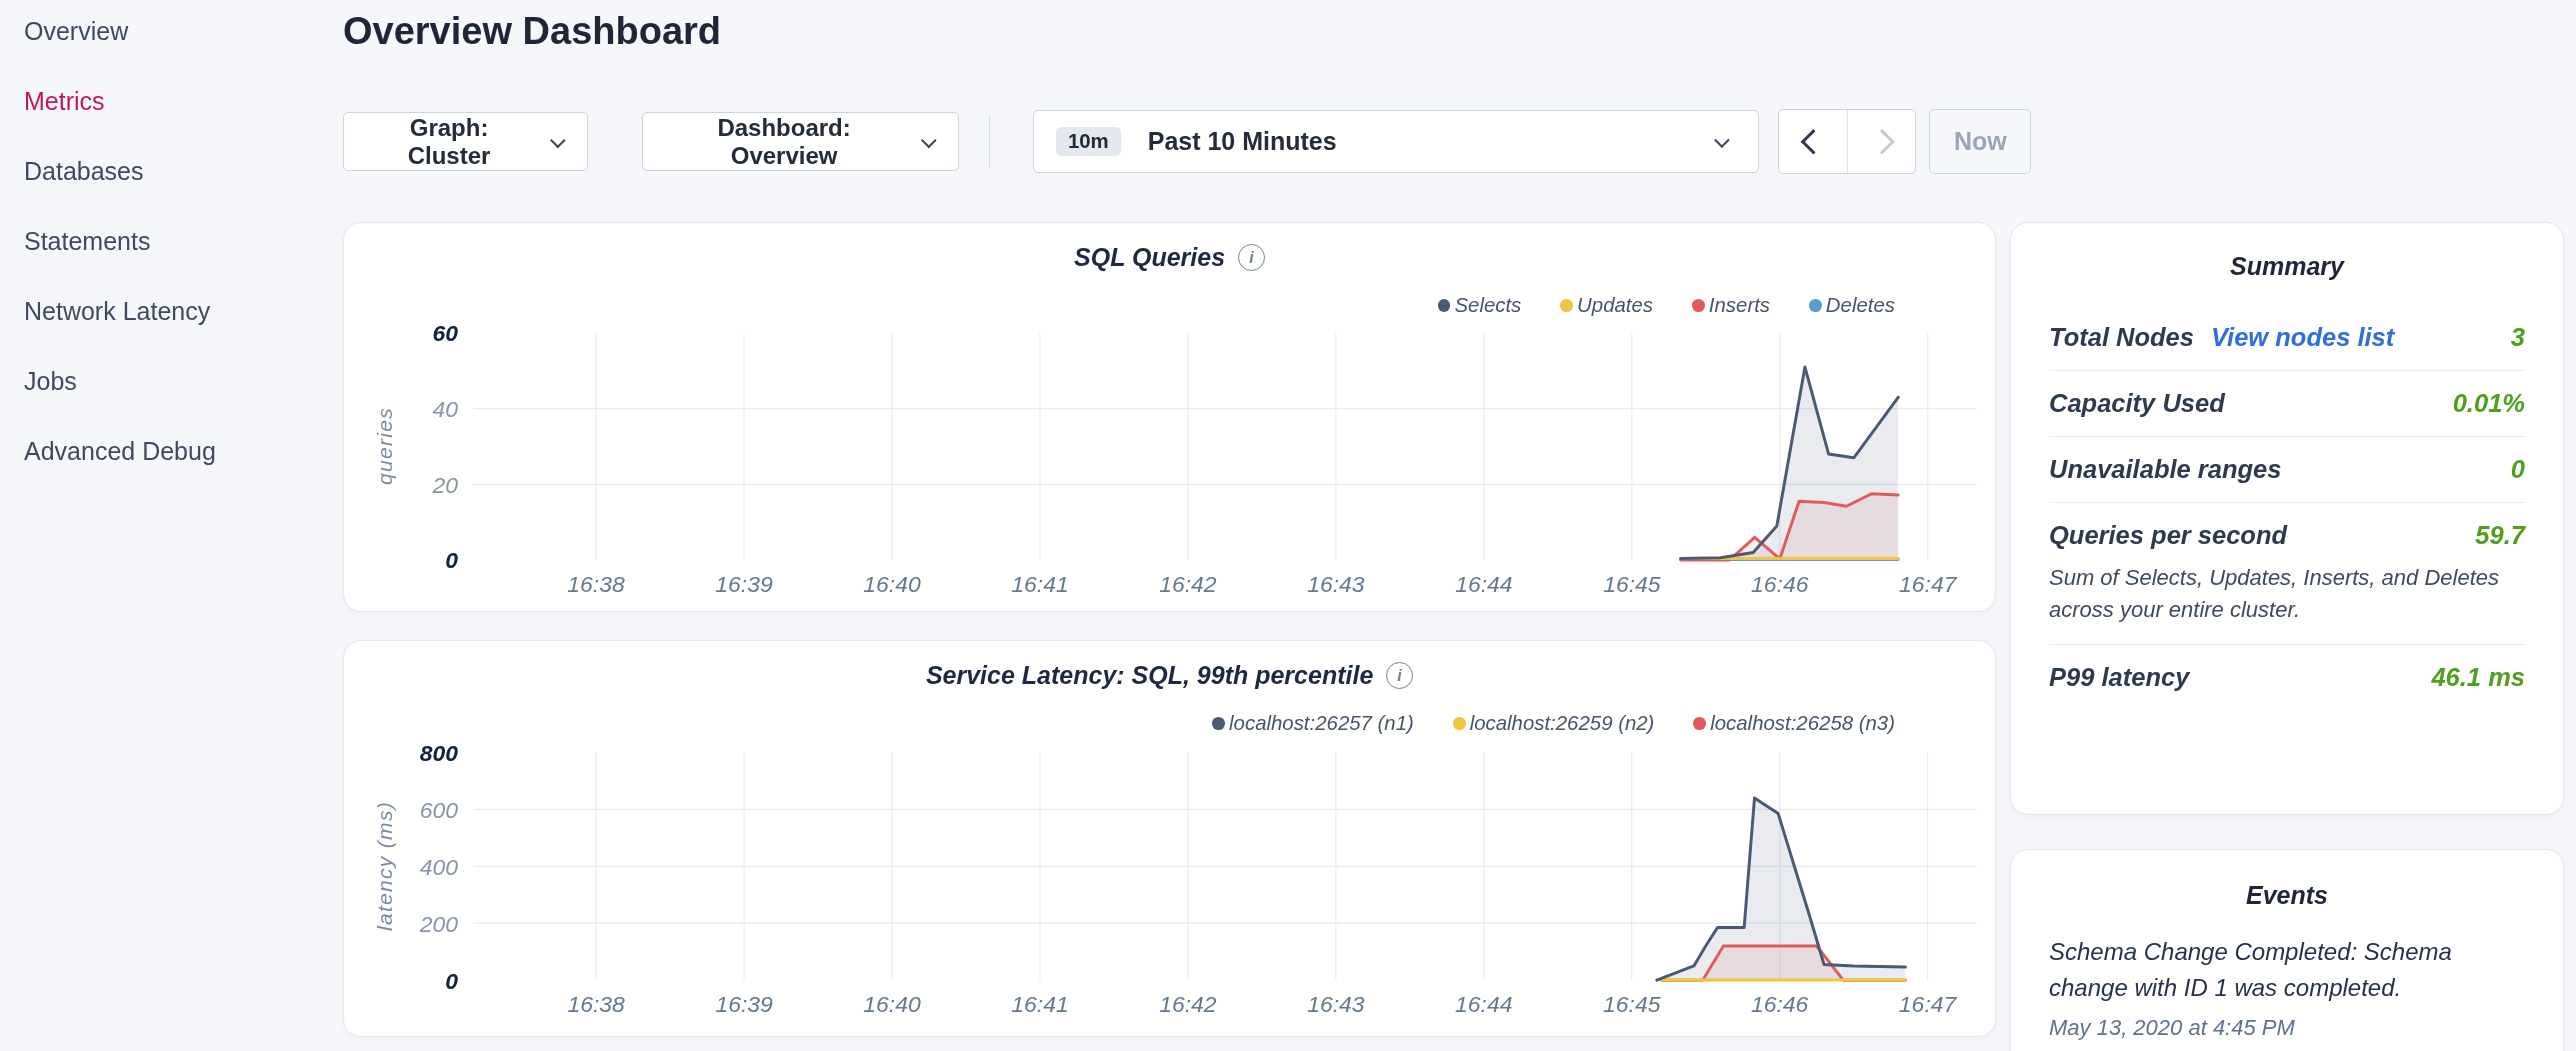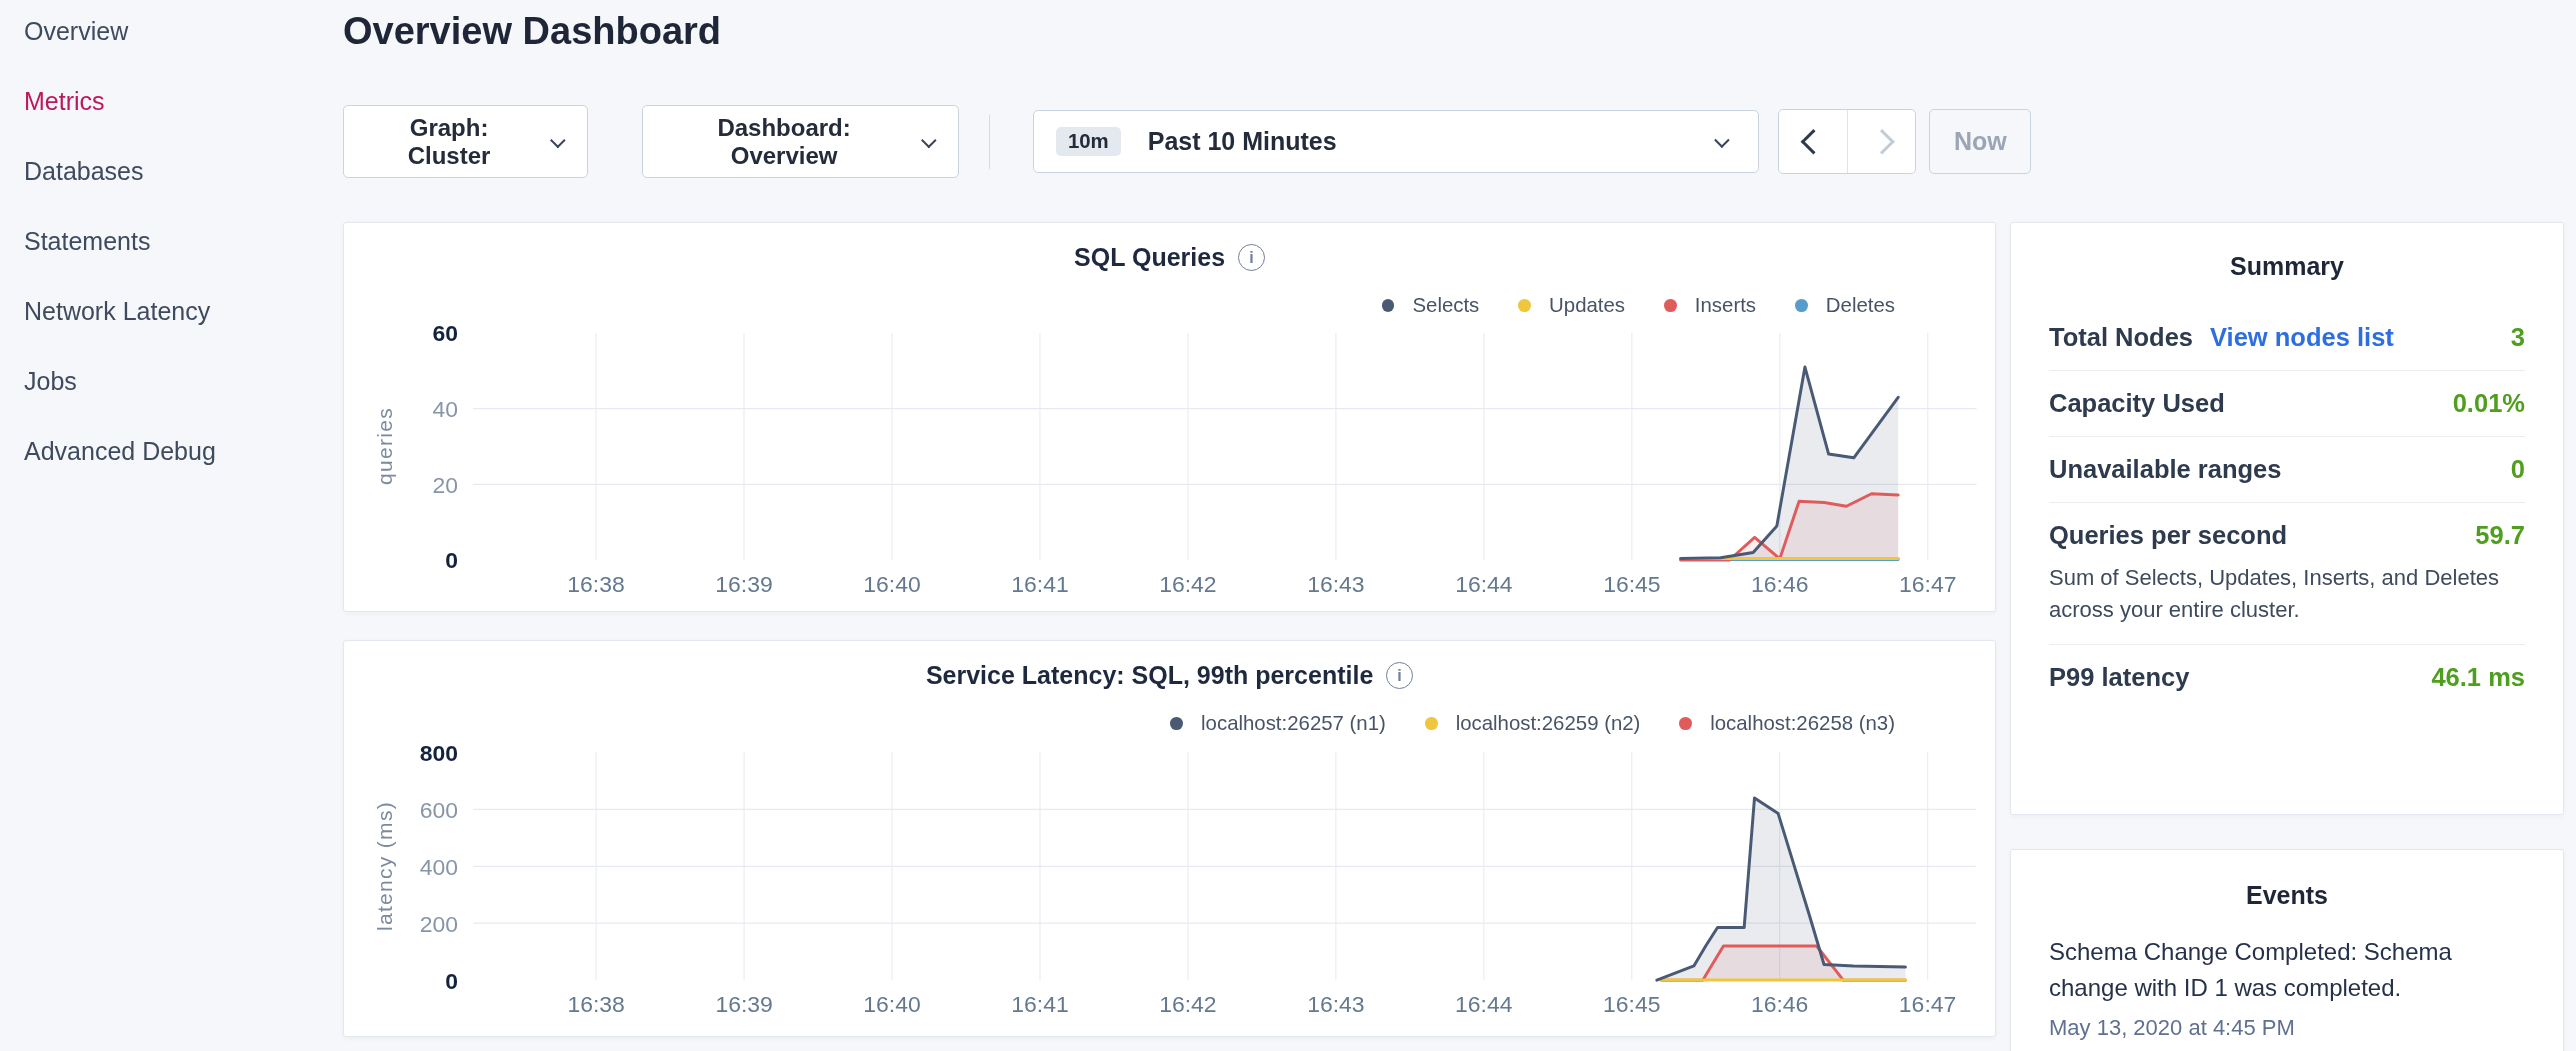--- a/index.html
+++ b/index.html
@@ -8,21 +8,21 @@
 
   
   .sidebar{position:absolute;left:0;top:0;width:336px;padding-top:13.6px;}
   .side-item{margin:0 0 36px 24px;font-size:25px;line-height:34px;color:#3E4A5D;cursor:pointer;}
   .side-item.active{color:#be185d;font-weight:400;}
 
   
   .page-title{position:absolute;left:343px;top:10.2px;font-size:38px;font-weight:600;color:#1E2637;margin:0;}
   .toolbar{position:absolute;left:343px;top:110px;height:63px;display:flex;align-items:center;}
   .tbtn{display:flex;align-items:center;justify-content:space-between;box-sizing:border-box;
-        height:73px;padding:0 25.5px;background:#FFFFFF;border:0.9px solid #CBD3DD;border-radius:5.1px;
+        height:59px;padding:0 25.5px;background:#FFFFFF;border:0.9px solid #CBD3DD;border-radius:5.1px;
         font-size:24px;font-weight:700;color:#242C3B;cursor:pointer;}
   .tbtn .chev{margin-left:22px;}
   .btn-graph{width:245px;}
   .btn-dash{width:317px;margin-left:54px;}
   .vdivider{width:0.9px;height:54px;background:#D5DBE3;margin-left:30px;}
   .time-select{position:relative;display:flex;align-items:center;box-sizing:border-box;width:726px;height:63px;
         margin-left:43px;background:#FFFFFF;border:0.9px solid #CBD3DD;border-radius:5.1px;padding-left:22px;cursor:pointer;}
   .time-badge{display:inline-block;background:#E4E9EF;border-radius:5.1px;padding:3px 12px;
         font-size:20.4px;font-weight:700;color:#242C3B;}
   .time-label{margin-left:27px;font-size:25px;font-weight:700;color:#242C3B;}
@@ -32,29 +32,29 @@
   .pager{display:flex;margin-left:19.6px;border:0.9px solid #CBD3DD;border-radius:5.1px;background:#FFFFFF;overflow:hidden;}
   .pager button{width:68px;height:63px;background:transparent;border:none;display:flex;align-items:center;justify-content:center;cursor:pointer;}
   .pager button + button{border-left:0.9px solid #DFE4EA;}
   .arrow{display:inline-block;width:14.5px;height:14.5px;border-right:3.4px solid #2E3A4E;border-bottom:3.4px solid #2E3A4E;}
   .arrow.left{transform:rotate(135deg);}
   .arrow.right{transform:rotate(-45deg);border-color:#C2CBD6;}
   .now-btn{margin-left:12.8px;width:102px;height:65px;background:transparent;border:0.9px solid #CBD3DD;border-radius:5.1px;
         font-size:25px;font-weight:700;color:#9AA5B6;font-family:inherit;cursor:pointer;}
 
   
-  .card{position:absolute;background:#FFFFFF;border:0.9px solid #E3E8EF;border-radius:3px;box-shadow:0 1.7px 4.3px rgba(40,50,70,0.04);box-sizing:border-box;}
+  .card{position:absolute;background:#FFFFFF;border:0.9px solid #E3E8EF;border-radius:18px;box-shadow:0 1.7px 4.3px rgba(40,50,70,0.04);box-sizing:border-box;font-style:italic;}
   .chart-card1{left:343px;top:222px;width:1653px;height:390px;}
   .chart-card2{left:343px;top:640px;width:1653px;height:397px;}
   .chart-title-row{position:absolute;top:20.4px;left:0;width:100%;display:flex;align-items:center;justify-content:center;gap:12.8px;}
   .chart-title{font-size:25px;font-weight:700;color:#1E2940;}
   .info-icon{width:25px;height:25px;border:1.7px solid #71809B;border-radius:50%;color:#71809B;
         display:flex;align-items:center;justify-content:center;font-size:16px;font-weight:600;cursor:pointer;}
   .legend{position:absolute;top:71px;right:100px;display:flex;gap:39px;}
-  .legend-item{display:flex;align-items:center;gap:18px;cursor:pointer;}
+  .legend-item{display:flex;align-items:center;gap:4px;cursor:pointer;}
   .legend .dot{width:12.8px;height:12.8px;border-radius:50%;display:inline-block;}
   .legend-label{font-size:20.4px;color:#475468;}
   .ylabel{position:absolute;font-size:21px;color:#7C8AA0;letter-spacing:1.3px;transform:translate(-50%,-50%) rotate(-90deg);white-space:nowrap;}
   svg.chart{position:absolute;left:0;top:0;}
   .grid-v{stroke:#EBEEF3;stroke-width:1.5;}
   .grid-h{stroke:#E7EAF0;stroke-width:1.5;}
   .x-tick{fill:#64788F;font-size:27px;text-anchor:middle;}
   .y-tick{fill:#8795A9;font-size:27px;text-anchor:end;}
   .y-tick.major{fill:#13233E;font-weight:700;}
 

